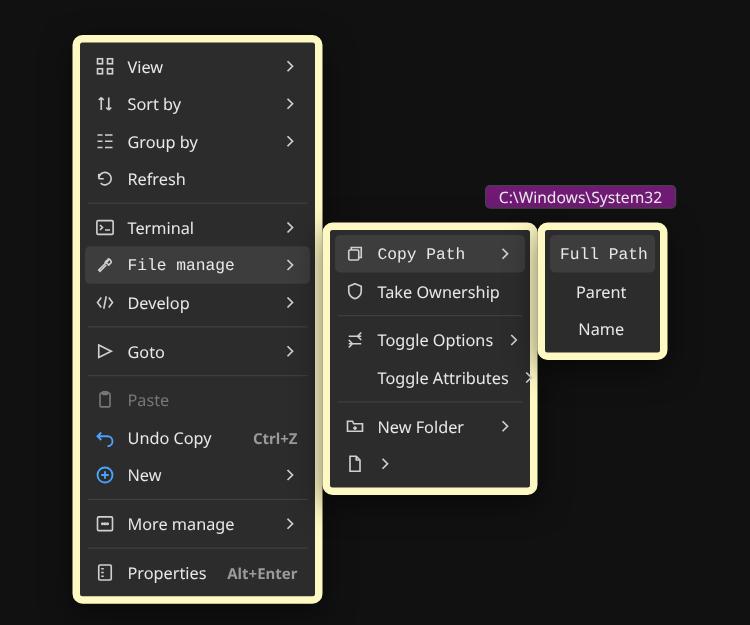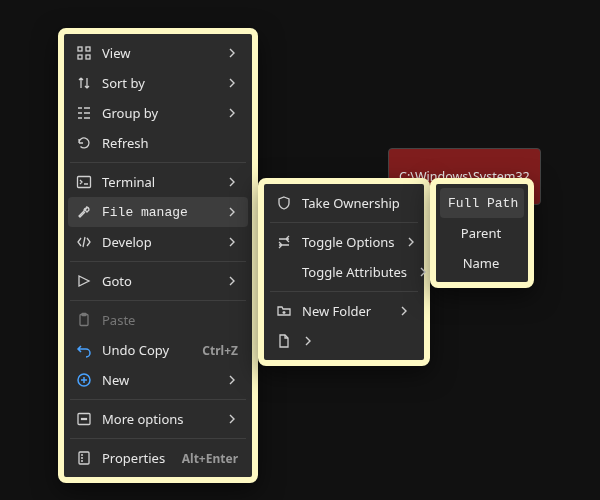--- a/index.html
+++ b/index.html
@@ -59,24 +59,24 @@
     display: flex; align-items: center; justify-content: center;
     color: #cfcfcf;
   }
   .chev svg { width: 10px; height: 10px; display: block; }
   .icon-blue { color: #4aa3ff; }
 
   .tooltip {
     position: absolute;
     left: 388px;
     top: 148px;
-    background: #7f1d1d;
+    background: #701a75;
     border: 1px solid #444;
     border-radius: 4px;
-    padding: 19px 10px;
+    padding: 0 10px;
     font-size: 12.5px;
     color: #eaeaea;
   }
 </style>
 </head>
 <body>
 
 <div class="tooltip">
   <span>C:\Windows\System32</span>
 </div>
@@ -239,21 +239,21 @@
 
   <div class="item">
     <span class="icon">
       <svg viewBox="0 0 16 16" stroke="currentColor" fill="none" stroke-width="1.3">
           <rect x="2" y="2.5" width="12" height="11" rx="1"></rect>
           <circle cx="6" cy="8" r="0.6" fill="currentColor"></circle>
           <circle cx="8" cy="8" r="0.6" fill="currentColor"></circle>
           <circle cx="10" cy="8" r="0.6" fill="currentColor"></circle>
         </svg>
     </span>
-    <span class="label">More options</span>
+    <span class="label">More manage</span>
     <span class="chev">
         <svg viewBox="0 0 10 10" stroke="currentColor" fill="none" stroke-width="1.4">
           <path d="M3 1l4 4-4 4"></path>
         </svg>
       </span>
   </div>
 
   <div class="sep"></div>
 
   <div class="item">
@@ -264,20 +264,34 @@
         </svg>
     </span>
     <span class="label">Properties</span>
     <span class="shortcut">Alt+Enter</span>
   </div>
 
 </div>
 
 <div class="menu menu-2">
 
+  <div class="item hover">
+    <span class="icon">
+      <svg viewBox="0 0 16 16" stroke="currentColor" fill="none" stroke-width="1.3">
+          <rect x="3" y="5" width="8" height="8" rx="1"></rect>
+          <path d="M5 5V3h8v8h-2"></path>
+        </svg>
+    </span>
+    <span class="label">Copy Path</span>
+    <span class="chev">
+        <svg viewBox="0 0 10 10" stroke="currentColor" fill="none" stroke-width="1.4">
+          <path d="M3 1l4 4-4 4"></path>
+        </svg>
+      </span>
+  </div>
 
   <div class="item">
     <span class="icon">
       <svg viewBox="0 0 16 16" stroke="currentColor" fill="none" stroke-width="1.3">
           <path d="M8 2l5 2v4c0 3-2 5-5 6-3-1-5-3-5-6V4l5-2z"></path>
         </svg>
     </span>
     <span class="label">Take Ownership</span>
   </div>
 

